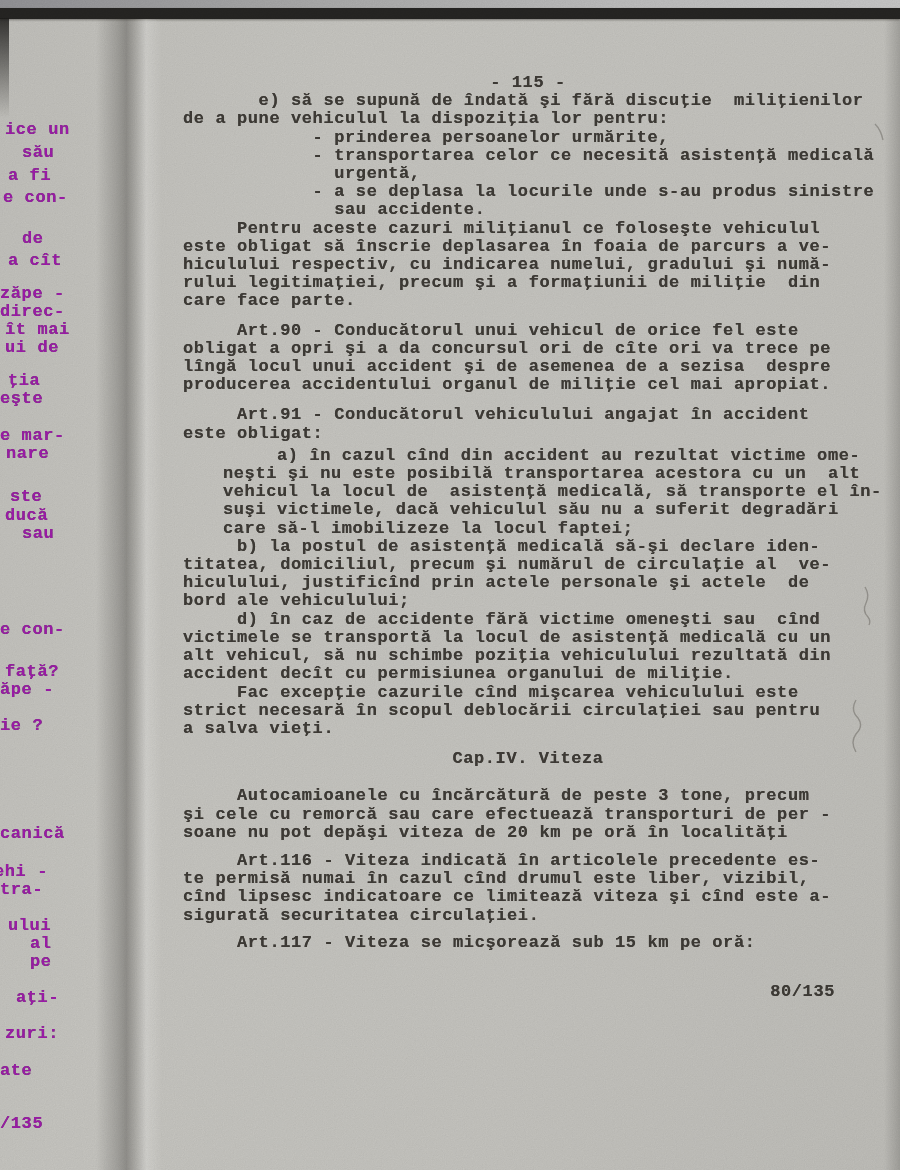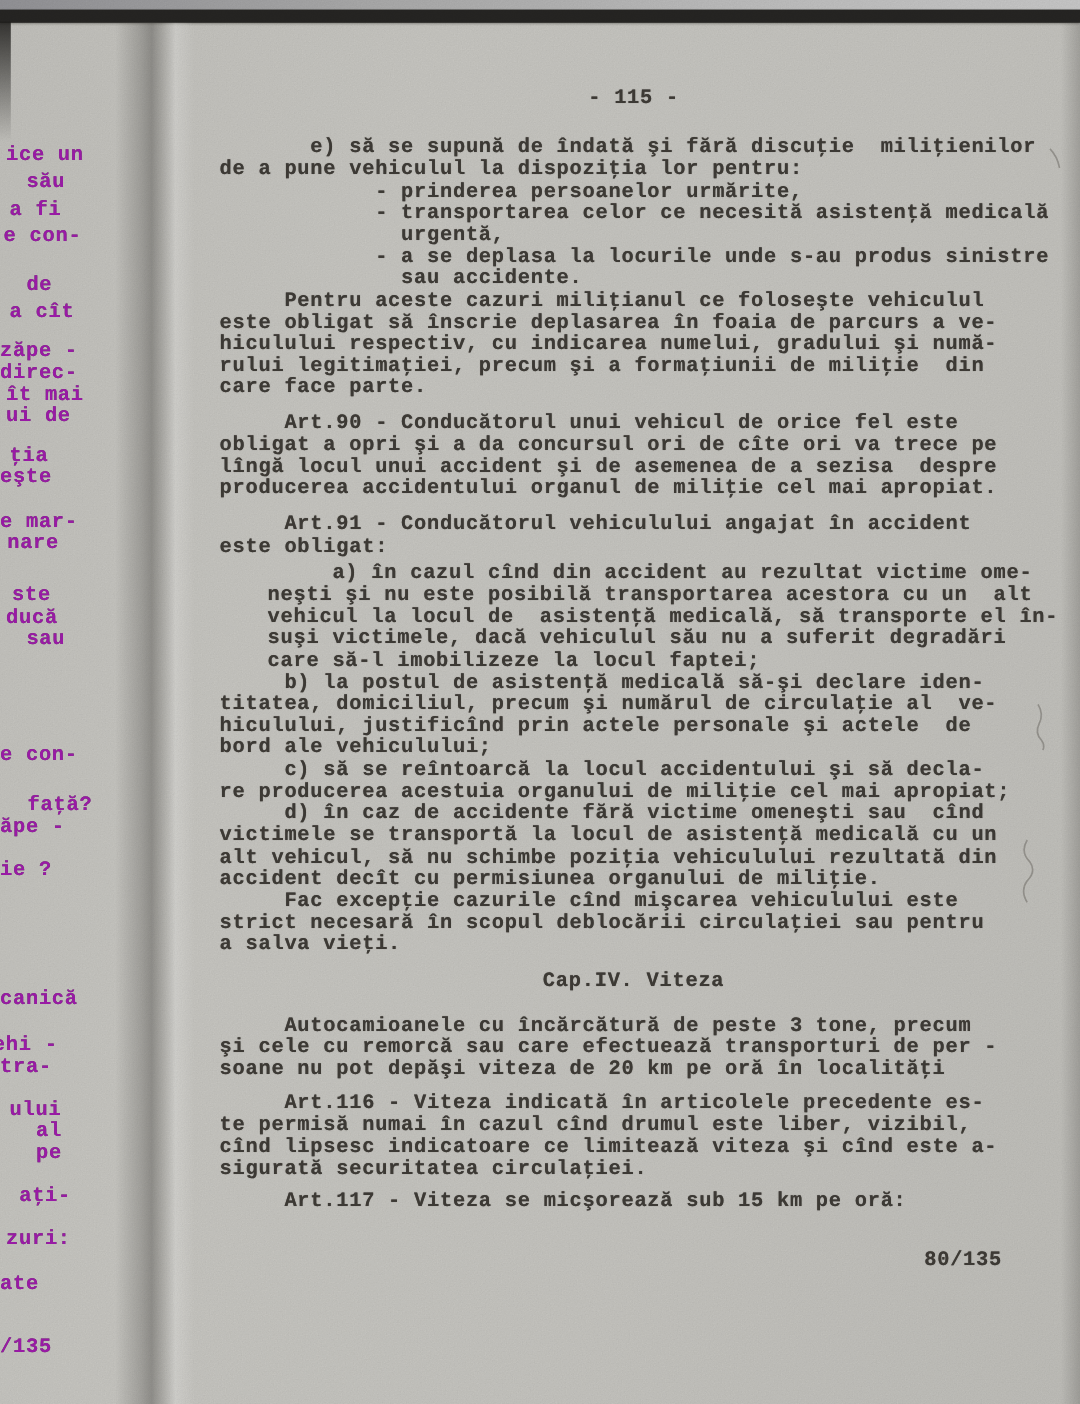--- a/index.html
+++ b/index.html
@@ -78,37 +78,37 @@
     <span class="frag" style="top: 301px; left: 5px;">ît mai</span>
     <span class="frag" style="top: 319px; left: 5px;">ui de</span>
     <span class="frag" style="top: 352px; left: 8px;">ţia</span>
     <span class="frag" style="top: 370px; left: 0px;">eşte</span>
     <span class="frag" style="top: 407px; left: 0px;">e mar-</span>
     <span class="frag" style="top: 425px; left: 6px;">nare</span>
     <span class="frag" style="top: 468px; left: 10px;">ste</span>
     <span class="frag" style="top: 487px; left: 5px;">ducă</span>
     <span class="frag" style="top: 505px; left: 22px;">sau</span>
     <span class="frag" style="top: 601px; left: 0px;">e con-</span>
-    <span class="frag" style="top: 643px; left: 23px; text-align: center;">faţă?</span>
+    <span class="frag" style="top: 643px; left: 5px; text-align: center;">faţă?</span>
     <span class="frag" style="top: 661px; left: 0px;">ăpe -</span>
     <span class="frag" style="top: 697px; left: 0px;">ie ?</span>
     <span class="frag" style="top: 805px; left: 0px;">canică</span>
     <span class="frag" style="top: 843px; left: -6px;">ehi -</span>
     <span class="frag" style="top: 861px; left: 0px;">tra-</span>
     <span class="frag" style="top: 897px; left: 8px;">ului</span>
     <span class="frag" style="top: 915px; left: 30px;">al</span>
     <span class="frag" style="top: 933px; left: 30px;">pe</span>
     <span class="frag" style="top: 969px; left: 0px; padding-left: 16px;">aţi-</span>
     <span class="frag" style="top: 1005px; left: 5px;">zuri:</span>
     <span class="frag" style="top: 1042px; left: 0px;">ate</span>
     <span class="frag" style="top: 1095px; left: 0px;">/135</span>
   </div>
 
 <div id="text-column">
-    <pre class="tline center" style="margin-bottom: 23px;">- 115 -</pre>
+    <pre class="tline center" style="">- 115 -</pre>
     <pre class="tline left">       e) să se supună de îndată şi fără discuţie  miliţienilor
 de a pune vehiculul la dispoziţia lor pentru:
             - prinderea persoanelor urmărite,
             - transportarea celor ce necesită asistenţă medicală
               urgentă,
             - a se deplasa la locurile unde s-au produs sinistre
               sau accidente.</pre>
     <pre class="tline left">     Pentru aceste cazuri miliţianul ce foloseşte vehiculul
 este obligat să înscrie deplasarea în foaia de parcurs a ve-
 hiculului respectiv, cu indicarea numelui, gradului şi numă-
@@ -122,22 +122,20 @@
 este obligat:</pre>
     <pre class="tline left" style="margin-top: 4px; margin-left: 40px;">     a) în cazul cînd din accident au rezultat victime ome-
 neşti şi nu este posibilă transportarea acestora cu un  alt
 vehicul la locul de  asistenţă medicală, să transporte el în-
 suşi victimele, dacă vehiculul său nu a suferit degradări
 care să-l imobilizeze la locul faptei;</pre>
     <pre class="tline left">     b) la postul de asistenţă medicală să-şi declare iden-
 titatea, domiciliul, precum şi numărul de circulaţie al  ve-
 hiculului, justificînd prin actele personale şi actele  de
 bord ale vehiculului;</pre>
-    <pre class="tline left">     c) să se reîntoarcă la locul accidentului şi să decla-
-re producerea acestuia organului de miliţie cel mai apropiat;</pre>
     <pre class="tline left">     d) în caz de accidente fără victime omeneşti sau  cînd
 victimele se transportă la locul de asistenţă medicală cu un
 alt vehicul, să nu schimbe poziţia vehiculului rezultată din
 accident decît cu permisiunea organului de miliţie.</pre>
     <pre class="tline left">     Fac excepţie cazurile cînd mişcarea vehiculului este
 strict necesară în scopul deblocării circulaţiei sau pentru
 a salva vieţi.</pre>
     <pre class="tline center" style="margin-top: 12px; margin-bottom: 19px;">Cap.IV. Viteza</pre>
     <pre class="tline left">     Autocamioanele cu încărcătură de peste 3 tone, precum
 şi cele cu remorcă sau care efectuează transporturi de per -

